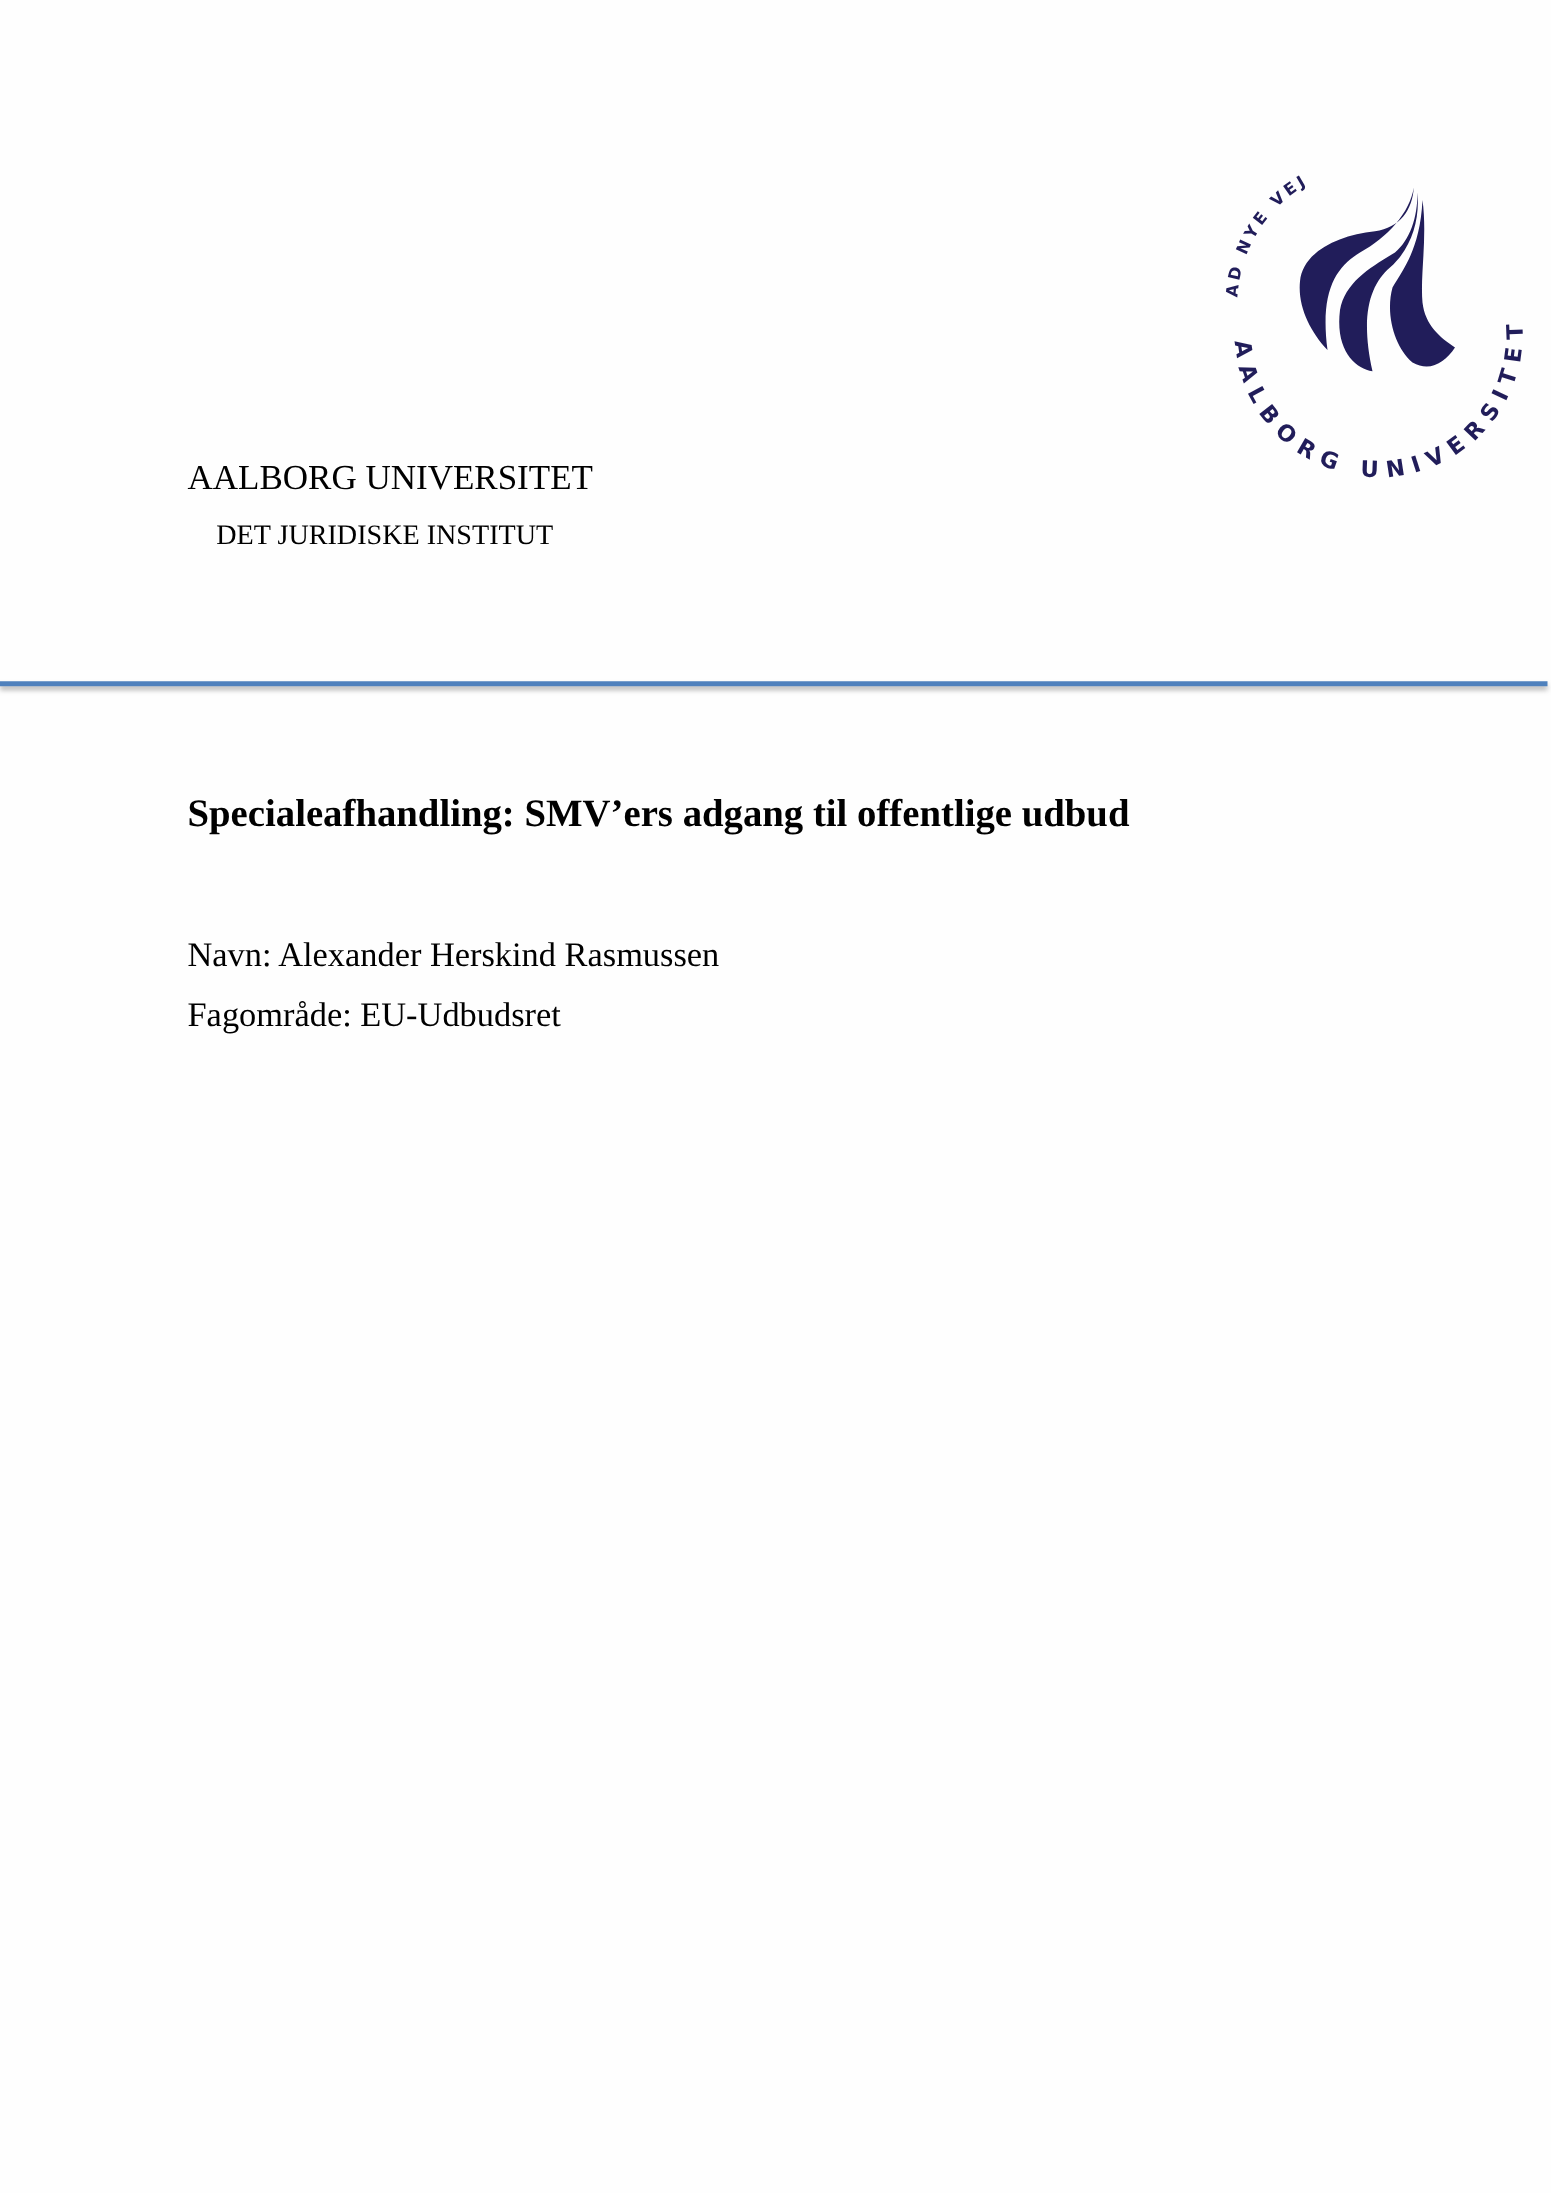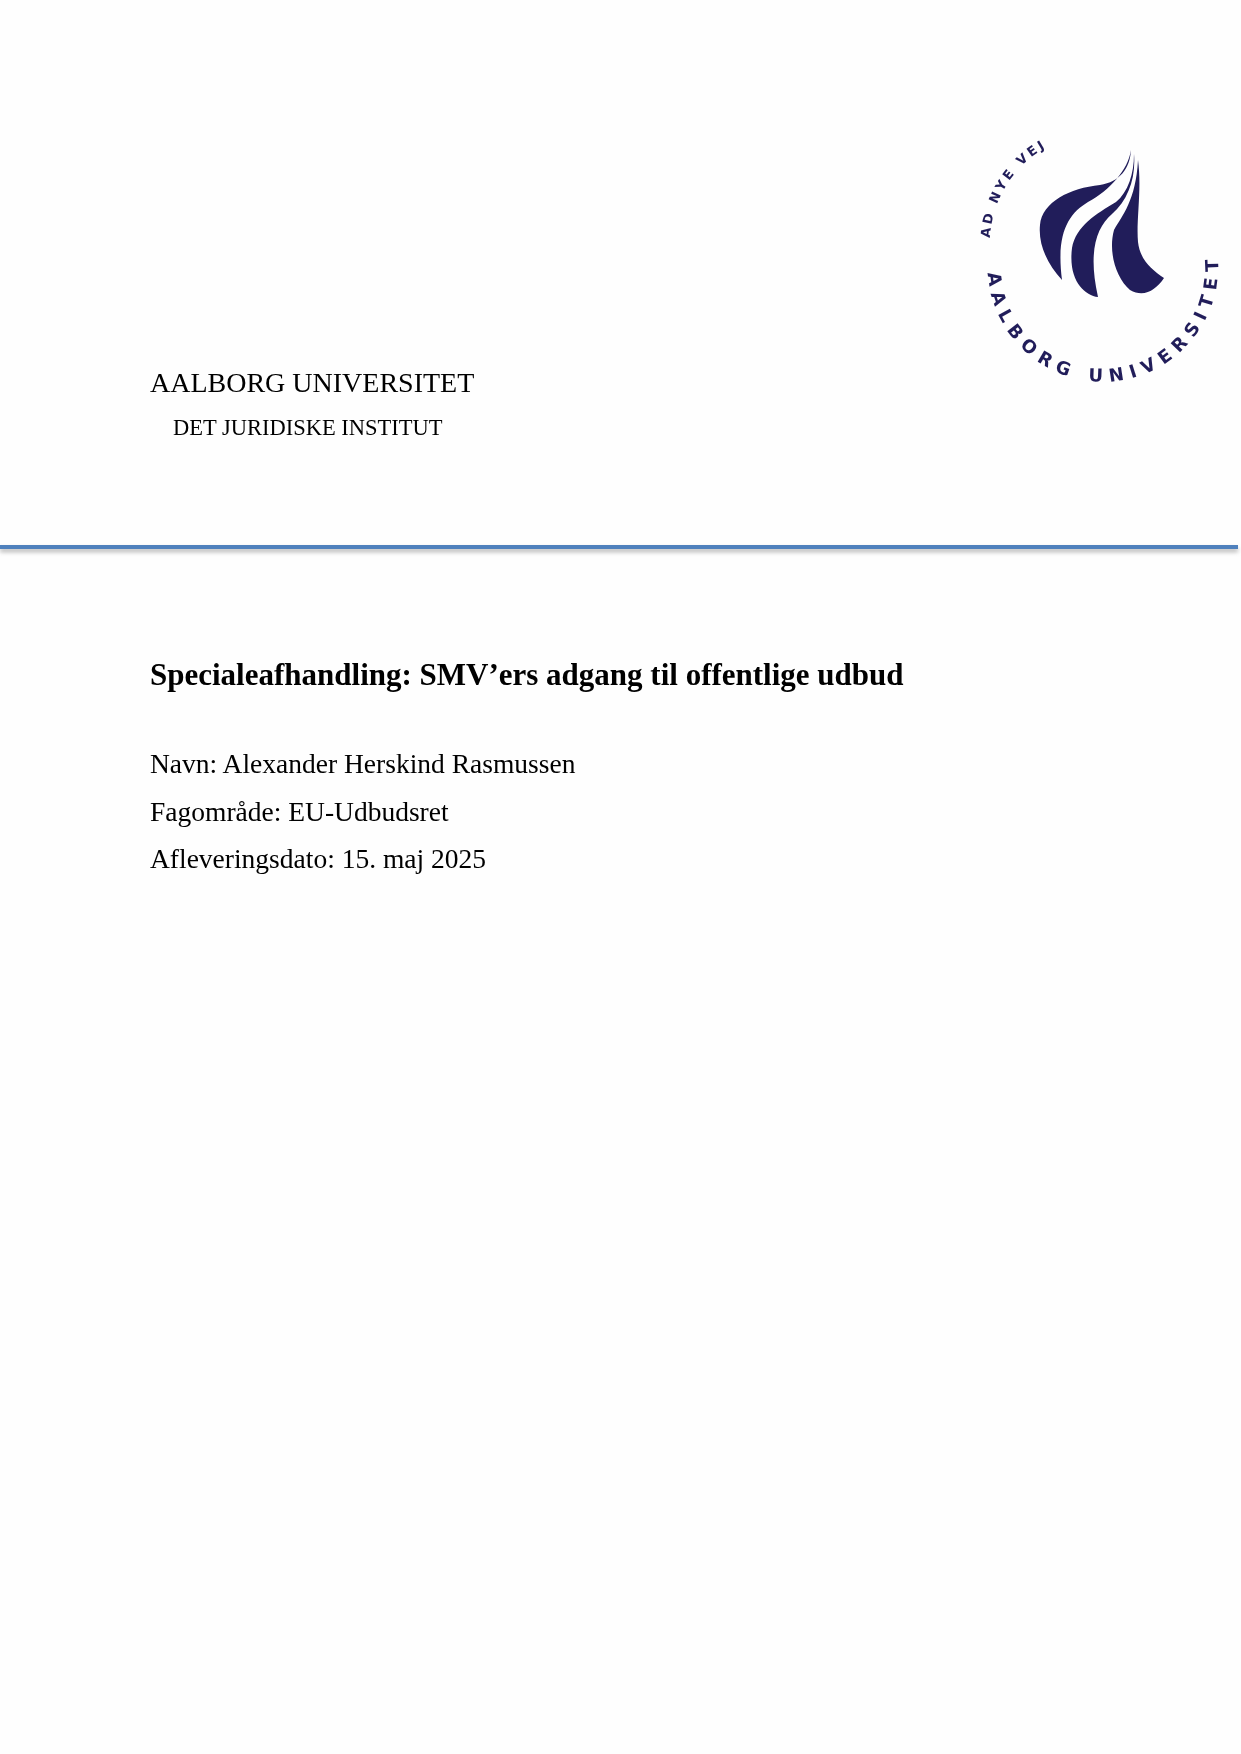--- a/index.html
+++ b/index.html
@@ -51,21 +51,21 @@
       left: 0;
       top: 545px;
       width: 1238px;
       height: 4px;
       background: #4f81bd;
       box-shadow: 0 3px 4px rgba(120,120,120,0.55);
     }
     .title {
       position: absolute;
       left: 150px;
-      top: 656px;
+      top: 632px;
       font-size: 31px;
       line-height: 38px;
       font-weight: bold;
       white-space: nowrap;
     }
     .meta {
       position: absolute;
       left: 150px;
       font-size: 27.5px;
       line-height: 34px;
@@ -103,15 +103,14 @@
 
   <div class="uni-name">AALBORG UNIVERSITET</div>
   <div class="inst-name">DET JURIDISKE INSTITUT</div>
 
   <div class="rule"></div>
 
   <div class="title">Specialeafhandling: SMV’ers adgang til offentlige udbud</div>
 
   <div class="meta meta-field">Fagområde: EU-Udbudsret</div>
   <div class="meta meta-name">Navn: Alexander Herskind Rasmussen</div>
-  <div class="meta meta-date">Afleveringsdato: 15. maj 2025</div>
 
 </div>
 
 </body></html>

